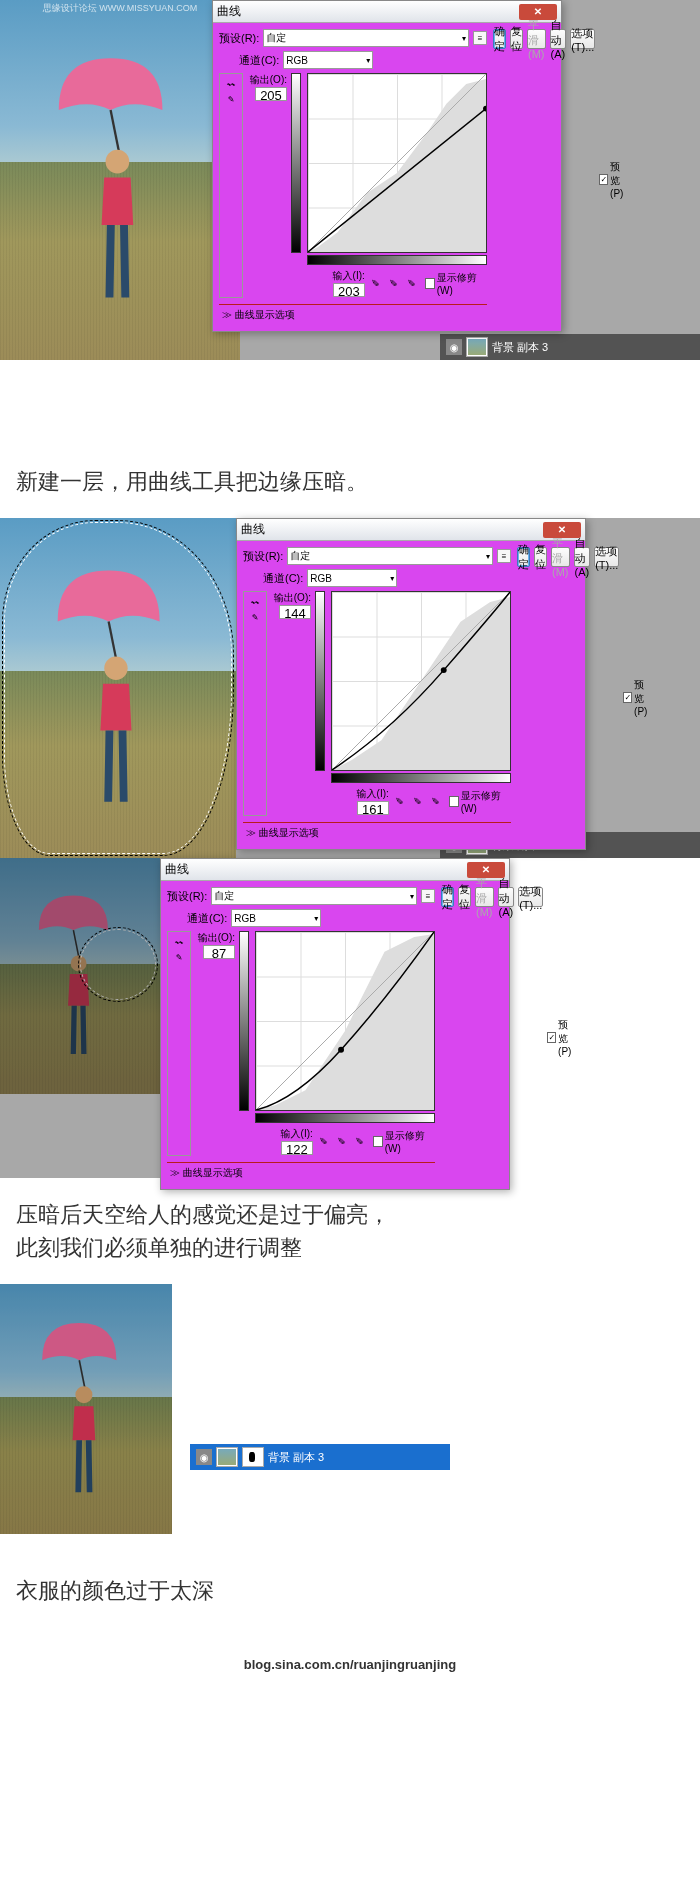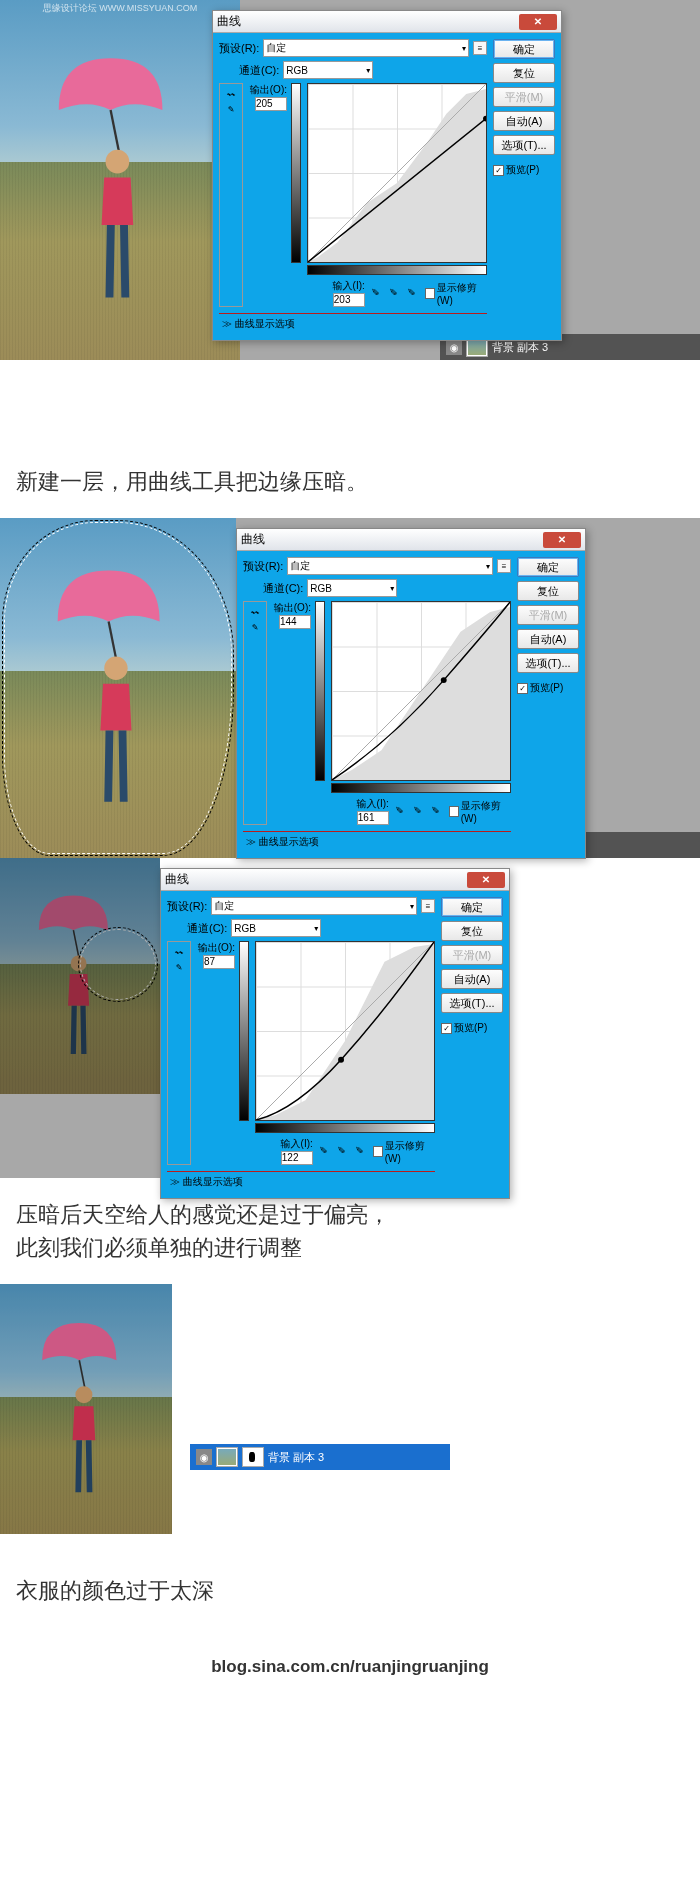--- a/index.html
+++ b/index.html
@@ -12,44 +12,44 @@
 .ground { position: absolute; bottom: 0; left: 0; right: 0; height: 55%; background: linear-gradient(180deg, #7a8a5a 0%, #a0985c 40%, #9c8c58 100%); }
 .ground::after { content: ""; position: absolute; inset: 0; background: repeating-linear-gradient(90deg, rgba(0,0,0,0.05) 0 1px, transparent 1px 3px); }
 .umbrella { position: absolute; width: 48%; height: 45%; left: 22%; top: 8%; }
 .umbrella svg { width: 100%; height: 100%; }
 .person { position: absolute; left: 38%; top: 30%; width: 22%; height: 65%; }
 .person svg { width: 100%; height: 100%; }
 .selection { position: absolute; border: 1px dashed #fff; outline: 1px dashed #000; outline-offset: 1px; }
 .watermark { position: absolute; top: 2px; left: 50%; transform: translateX(-50%); font-size: 9px; color: #fff; opacity: 0.7; white-space: nowrap; }
 
 
-.dialog { position: absolute; background: #0ea5e9; border: 1px solid #888; box-shadow: 2px 2px 8px rgba(0,0,0,0.3); font-size: 11px; margin-top: 10px; }
+.dialog { position: absolute; background: #d946ef; border: 1px solid #888; box-shadow: 2px 2px 8px rgba(0,0,0,0.3); font-size: 11px; }
 .titlebar { background: linear-gradient(#fff, #e0e4ea); height: 22px; display: flex; align-items: center; padding: 0 4px; border-bottom: 1px solid #aaa; }
 .titlebar-text { flex: 1; font-size: 12px; }
 .closebtn { width: 38px; height: 16px; background: #c94a3b; border-radius: 2px; display: flex; align-items: center; justify-content: center; color: #fff; font-size: 10px; font-weight: bold; }
 .dlg-body { display: flex; padding: 6px; gap: 6px; }
 .dlg-left { flex: 1; }
-.dlg-right { width: 62px; display: flex; flex-direction: column; gap: 4px; }
+.dlg-right { width: 62px; display: flex; gap: 4px; }
 .row { display: flex; align-items: center; gap: 4px; margin-bottom: 4px; }
 .label { font-size: 11px; }
 .select { flex: 1; height: 18px; border: 1px solid #999; background: #fff; font-size: 10px; padding: 8px 2px; display: flex; align-items: center; justify-content: space-between; }
 .select::after { content: "▾"; font-size: 8px; }
 .iconbtn { width: 14px; height: 14px; border: 1px solid #999; background: #f8f8f8; display: inline-flex; align-items: center; justify-content: center; font-size: 8px; }
 .curve-area { display: flex; gap: 4px; }
 .curve-tools { width: 24px; border: 1px solid #999; padding: 2px; display: flex; flex-direction: column; gap: 2px; }
 .tool { height: 14px; font-size: 8px; display: flex; align-items: center; justify-content: center; }
 .curve-box { position: relative; flex: 1; }
 .curve-graph { width: 180px; height: 180px; border: 1px solid #333; background: #fff; position: relative; }
 .grid { position: absolute; inset: 0; background: linear-gradient(#ddd 1px, transparent 1px) 0 0/100% 25%, linear-gradient(90deg, #ddd 1px, transparent 1px) 0 0/25% 100%; }
 .histo { position: absolute; inset: 0; }
 .curve-line { position: absolute; inset: 0; }
 .gradient-h { height: 10px; background: linear-gradient(90deg, #000, #fff); border: 1px solid #333; margin-top: 2px; }
 .gradient-v { width: 10px; background: linear-gradient(180deg, #fff, #000); border: 1px solid #333; margin-right: 2px; }
 .io-col { width: 40px; font-size: 10px; text-align: right; }
-.io-val { width: 32px; height: 14px; border: 1px solid #999; background: #fff; font-size: 10px; text-align: left; display: inline-block; }
+.io-val { width: 32px; height: 14px; border: 1px solid #999; background: #fff; font-size: 13px; text-align: center; display: inline-block; }
 .bottom-row { display: flex; align-items: center; gap: 6px; margin-top: 4px; font-size: 10px; }
 .eyedrop { width: 14px; height: 14px; display: inline-block; }
 .eyedrop::before { content: "✎"; font-size: 10px; transform: rotate(180deg); display: inline-block; }
 .chk { display: flex; align-items: center; gap: 2px; font-size: 10px; }
 .chkbox { width: 11px; height: 11px; border: 1px solid #666; background: #fff; display: inline-flex; align-items: center; justify-content: center; font-size: 8px; color: #000; }
 .expand { margin-top: 6px; padding: 3px; border-top: 1px solid #b91c1c; font-size: 10px; }
 .expand::before { content: "≫ "; }
 .btn { height: 20px; border: 1px solid #888; background: linear-gradient(#fdfdfd, #e8e8e8); font-size: 11px; display: flex; align-items: center; justify-content: center; border-radius: 2px; }
 .btn.primary { border-color: #3a7abd; box-shadow: 0 0 0 1px #6bb3f0 inset; }
 .btn.disabled { color: #aaa; }
@@ -58,21 +58,21 @@
 .layers { background: #535353; height: 26px; display: flex; align-items: center; padding: 0 6px; gap: 4px; }
 .layers.sel { background: #1a6fcf; }
 .eye { width: 16px; height: 16px; background: #888; display: flex; align-items: center; justify-content: center; color: #fff; font-size: 10px; }
 .thumb { width: 22px; height: 20px; border: 1px solid #aaa; background: #fff; position: relative; }
 .thumb .mini { position: absolute; inset: 1px; }
 .mask-thumb { background: linear-gradient(#fff, #fff); }
 .layer-name { color: #fff; font-size: 11px; }
 
 
 .caption { padding: 20px 16px; font-size: 22px; color: #333; line-height: 1.5; }
-.footer { text-align: center; padding: 30px 0 10px; font-size: 17px; color: #333; font-weight: bold; }
+.footer { text-align: center; padding: 30px 0 10px; font-size: 13px; color: #333; font-weight: bold; }
 
 
 .section { position: relative; }
 .bgpad { background: #a8a8a8; }
 </style>
 </head>
 <body>
 
 <div class="wrap">
 

